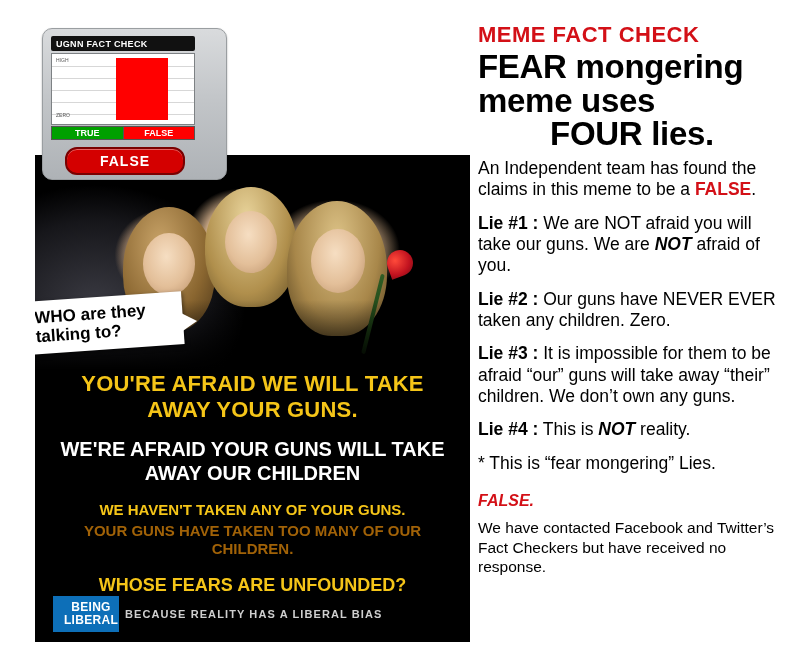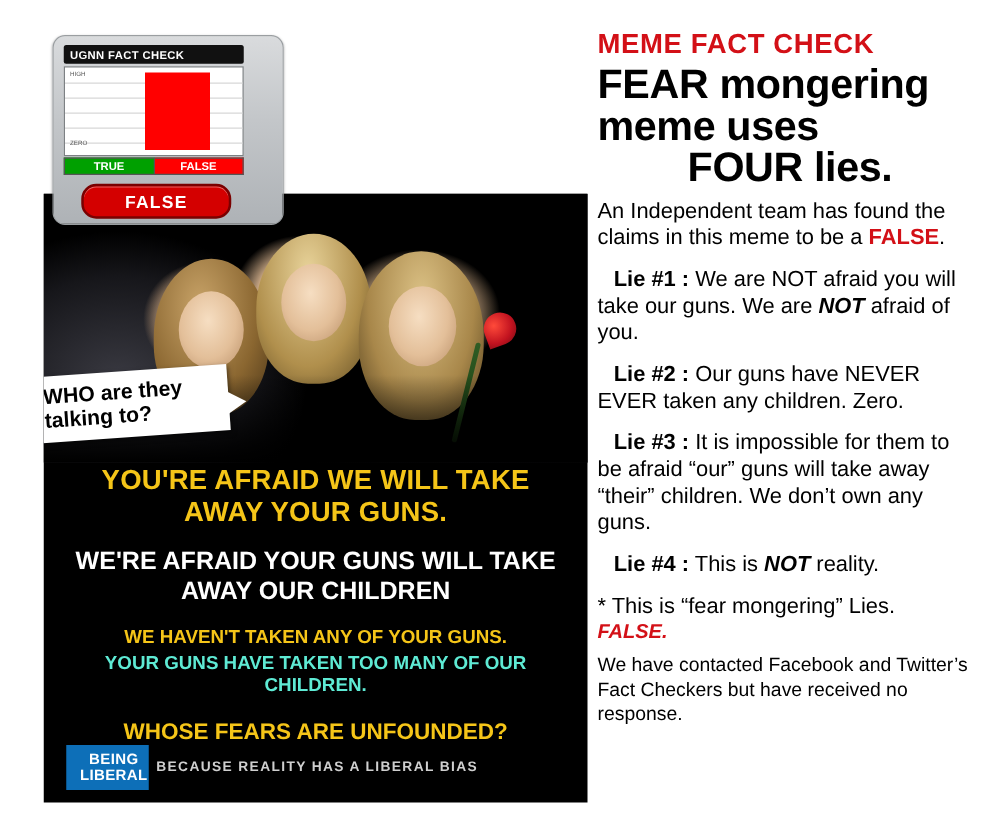--- a/index.html
+++ b/index.html
@@ -249,21 +249,21 @@
     padding: 14px 12px 0;
   }
   #meme-l3 {
     color: #f5c518;
     font-size: 15px;
     font-weight: bold;
     line-height: 1.25;
     padding: 16px 0 0;
   }
   #meme-l4 {
-    color: #5eead4;
+    color: #a16207;
     font-size: 15px;
     font-weight: bold;
     line-height: 1.25;
     padding: 2px 10px 0;
   }
   #meme-l5 {
     color: #f5c518;
     font-size: 18px;
     font-weight: bold;
     line-height: 1.2;
@@ -341,21 +341,21 @@
     left: 0;
     top: 158px;
     width: 300px;
   }
   .para {
     font-size: 17.5px;
     line-height: 1.22;
     color: #000;
     margin: 0 0 12px 0;
   }
-  .lie-label { font-weight: bold; margin-left: 13px; }
+  .lie-label { font-weight: bold; }
   .red { color: #d31017; font-weight: bold; }
   .ital { font-style: italic; font-weight: bold; }
   #closing {
     font-size: 15.5px;
     line-height: 1.25;
     color: #000;
     margin: 0;
   }
   #false-big {
     color: #d31017;
@@ -433,17 +433,17 @@
     <p class="para"><span>An Independent team has found the claims in this meme to be a </span><span class="red">FALSE</span><span>.</span></p>
 
     <p class="para"><span class="lie-label">Lie #1 :</span><span> We are NOT afraid you will take our guns. We are </span><span class="ital">NOT</span><span> afraid of you.</span></p>
 
     <p class="para"><span class="lie-label">Lie #2 :</span><span> Our guns have NEVER EVER taken any children. Zero.</span></p>
 
     <p class="para"><span class="lie-label">Lie #3 :</span><span> It is impossible for them to be afraid “our” guns will take away “their” children. We don’t own any guns.</span></p>
 
     <p class="para"><span class="lie-label">Lie #4 :</span><span> This is </span><span class="ital">NOT</span><span> reality.</span></p>
 
-    <p class="para" style="margin-bottom:2px">* This is “fear mongering” Lies.</p>
+    <p class="para" style="margin-bottom:18px">* This is “fear mongering” Lies.</p>
     <div id="false-big">FALSE.</div>
     <p id="closing">We have contacted Facebook and Twitter’s Fact Checkers but have received no response.</p>
   </div>
 </div>
 
 </body></html>

